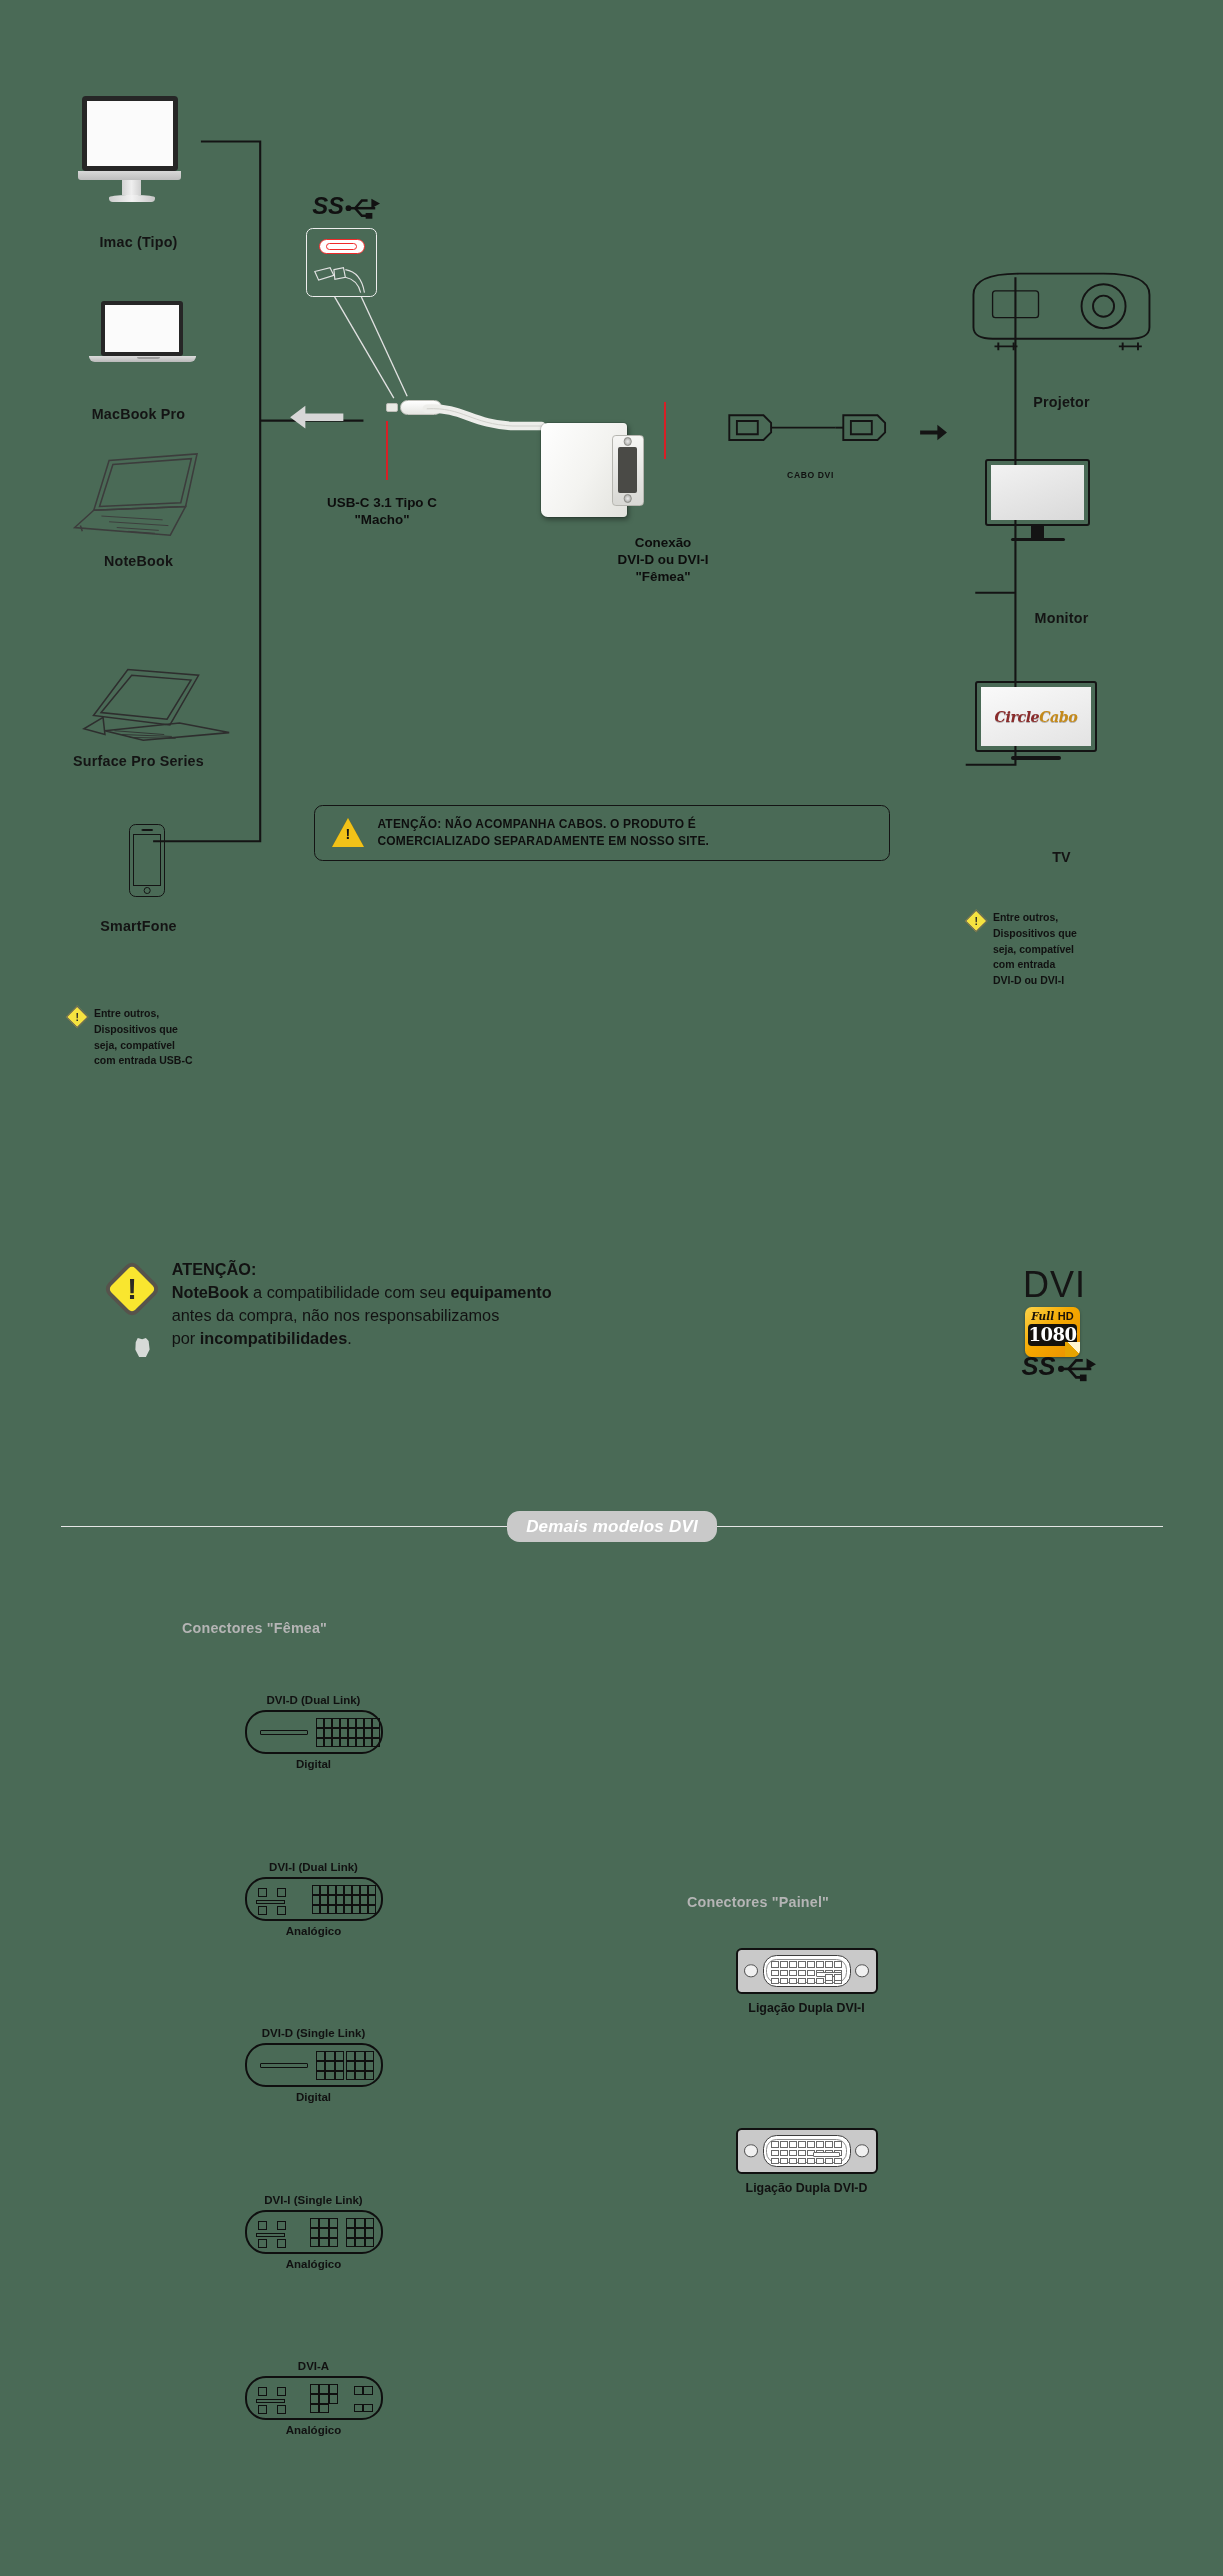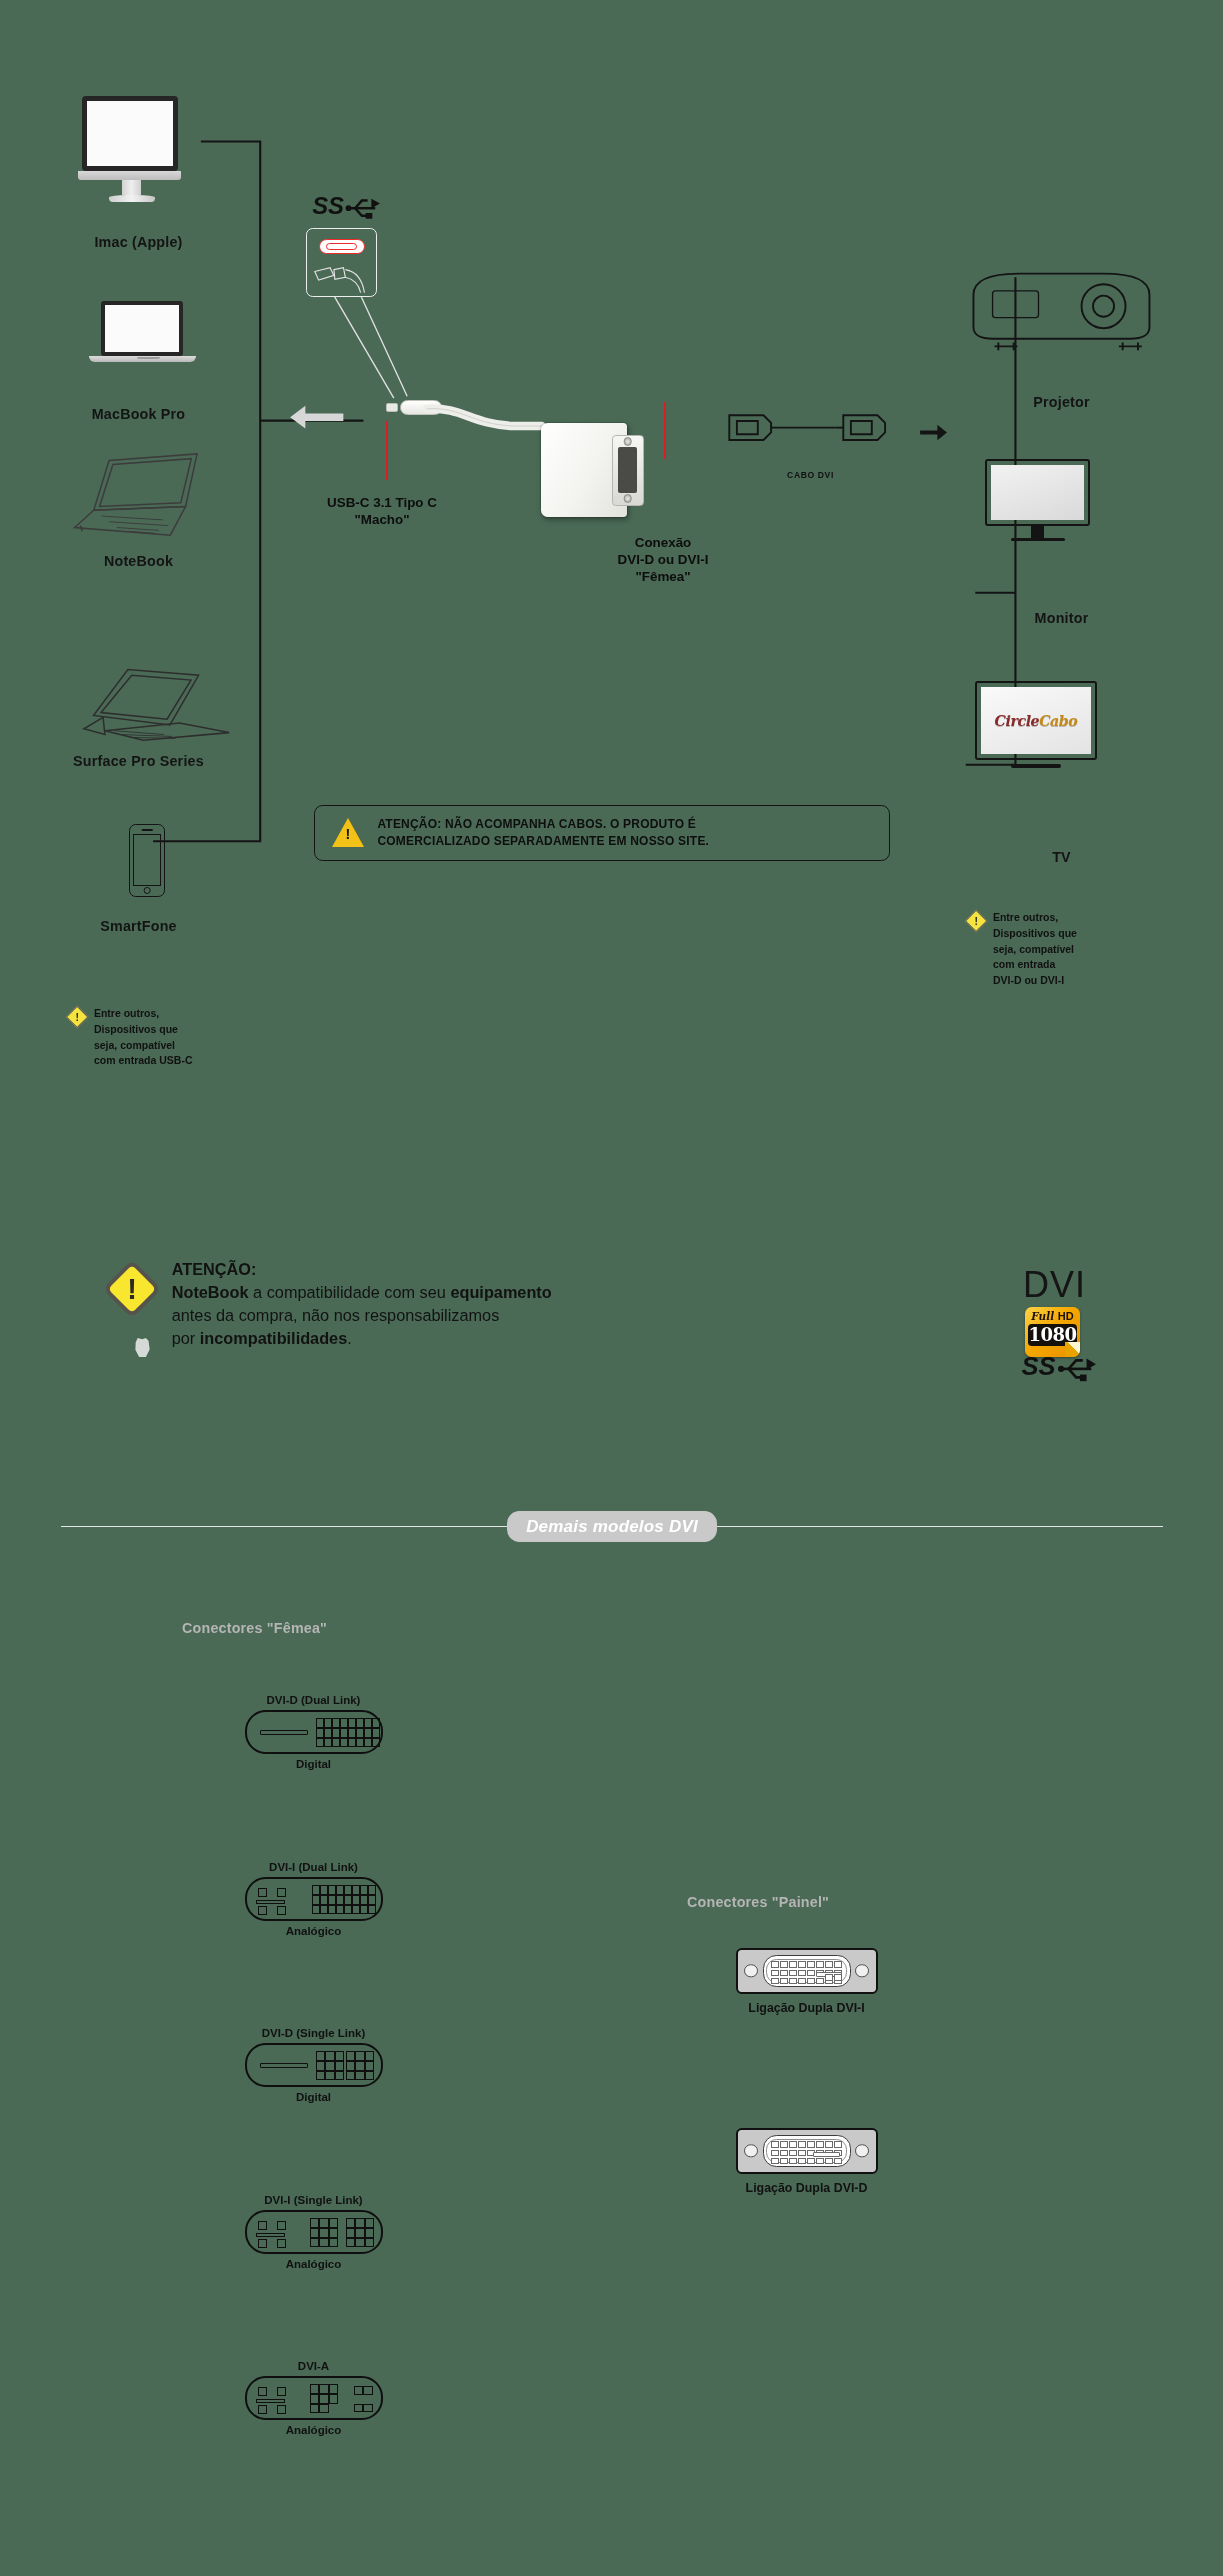--- a/index.html
+++ b/index.html
@@ -146,21 +146,21 @@
   .mon-bezel {
     width: 105px; height: 67px; border: 2.4px solid #141414;
     border-radius: 2.9px; padding: 3.8px; background: transparent;
   }
   .mon-screen { width:100%; height:100%; background: linear-gradient(160deg,#f2f2f2,#d9d9d9); }
   .mon-neck { width: 13.4px; height: 11.5px; background: #141414; margin: 0 auto; }
   .mon-foot { width: 54px; height: 3.8px; background: #141414; margin: 0 auto; border-radius: 1.9px; }
 
   
   .tv-bezel {
-    width: 122px; height: 79px; border: 2.4px solid #141414;
+    width: 122px; height: 71px; border: 2.4px solid #141414;
     border-radius: 2.9px; padding: 3.8px; background: transparent;
   }
   .tv-screen {
     width: 100%; height: 100%;
     background: linear-gradient(160deg,#fafafa,#e3e3e3);
     display: flex; align-items: center; justify-content: center;
   }
   .tv-logo {
     font-family: "DejaVu Serif", serif; font-style: italic;
     font-weight: 700; font-size: 14.3px; color: #8a2b2b;
@@ -338,21 +338,21 @@
   </svg>
 
   <div class="abs" style="left:82px;top:96px;">
     <div class="imac-bezel">
         <div class="imac-screen"></div>
       </div>
     <div class="imac-chin"></div>
     <div class="imac-neck"></div>
     <div class="imac-foot"></div>
   </div>
-  <div class="abs dev-label" style="left:0;top:234px;width:277px;">Imac (Apple)</div>
+  <div class="abs dev-label" style="left:0;top:234px;width:277px;">Imac (Tipo)</div>
 
   <div class="abs" style="left:101px;top:301px;">
     <div class="mb-bezel">
         <div class="mb-screen"></div>
       </div>
     <div class="mb-base"></div>
     <div class="mb-notch"></div>
   </div>
   <div class="abs dev-label" style="left:0;top:406px;width:277px;">MacBook Pro</div>
 

